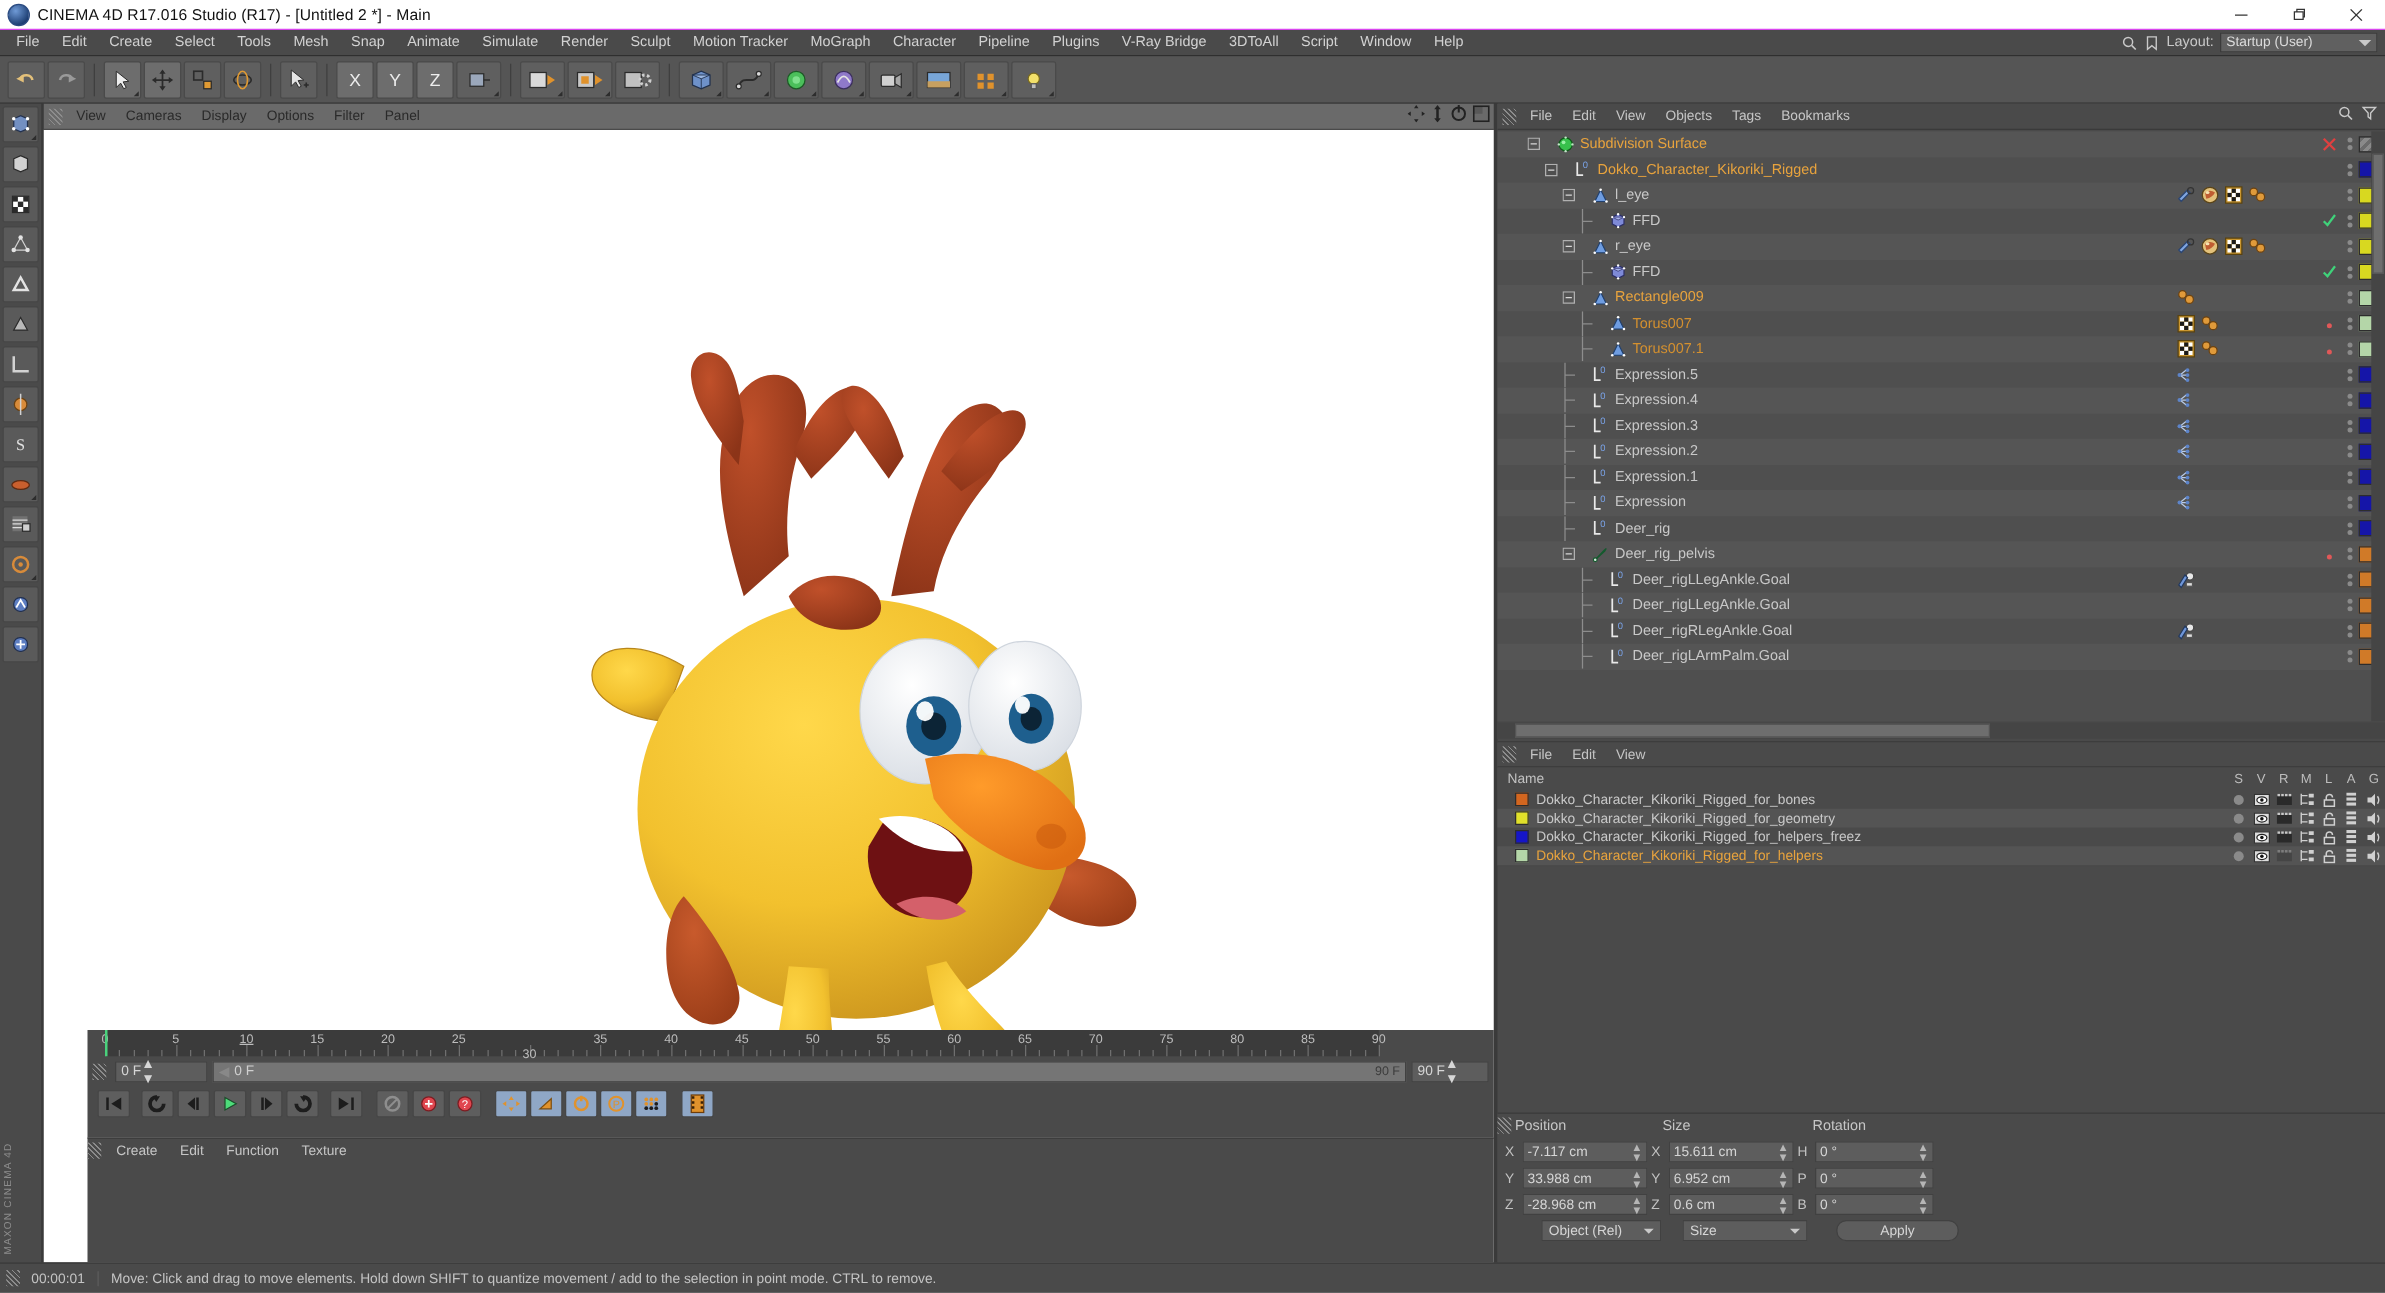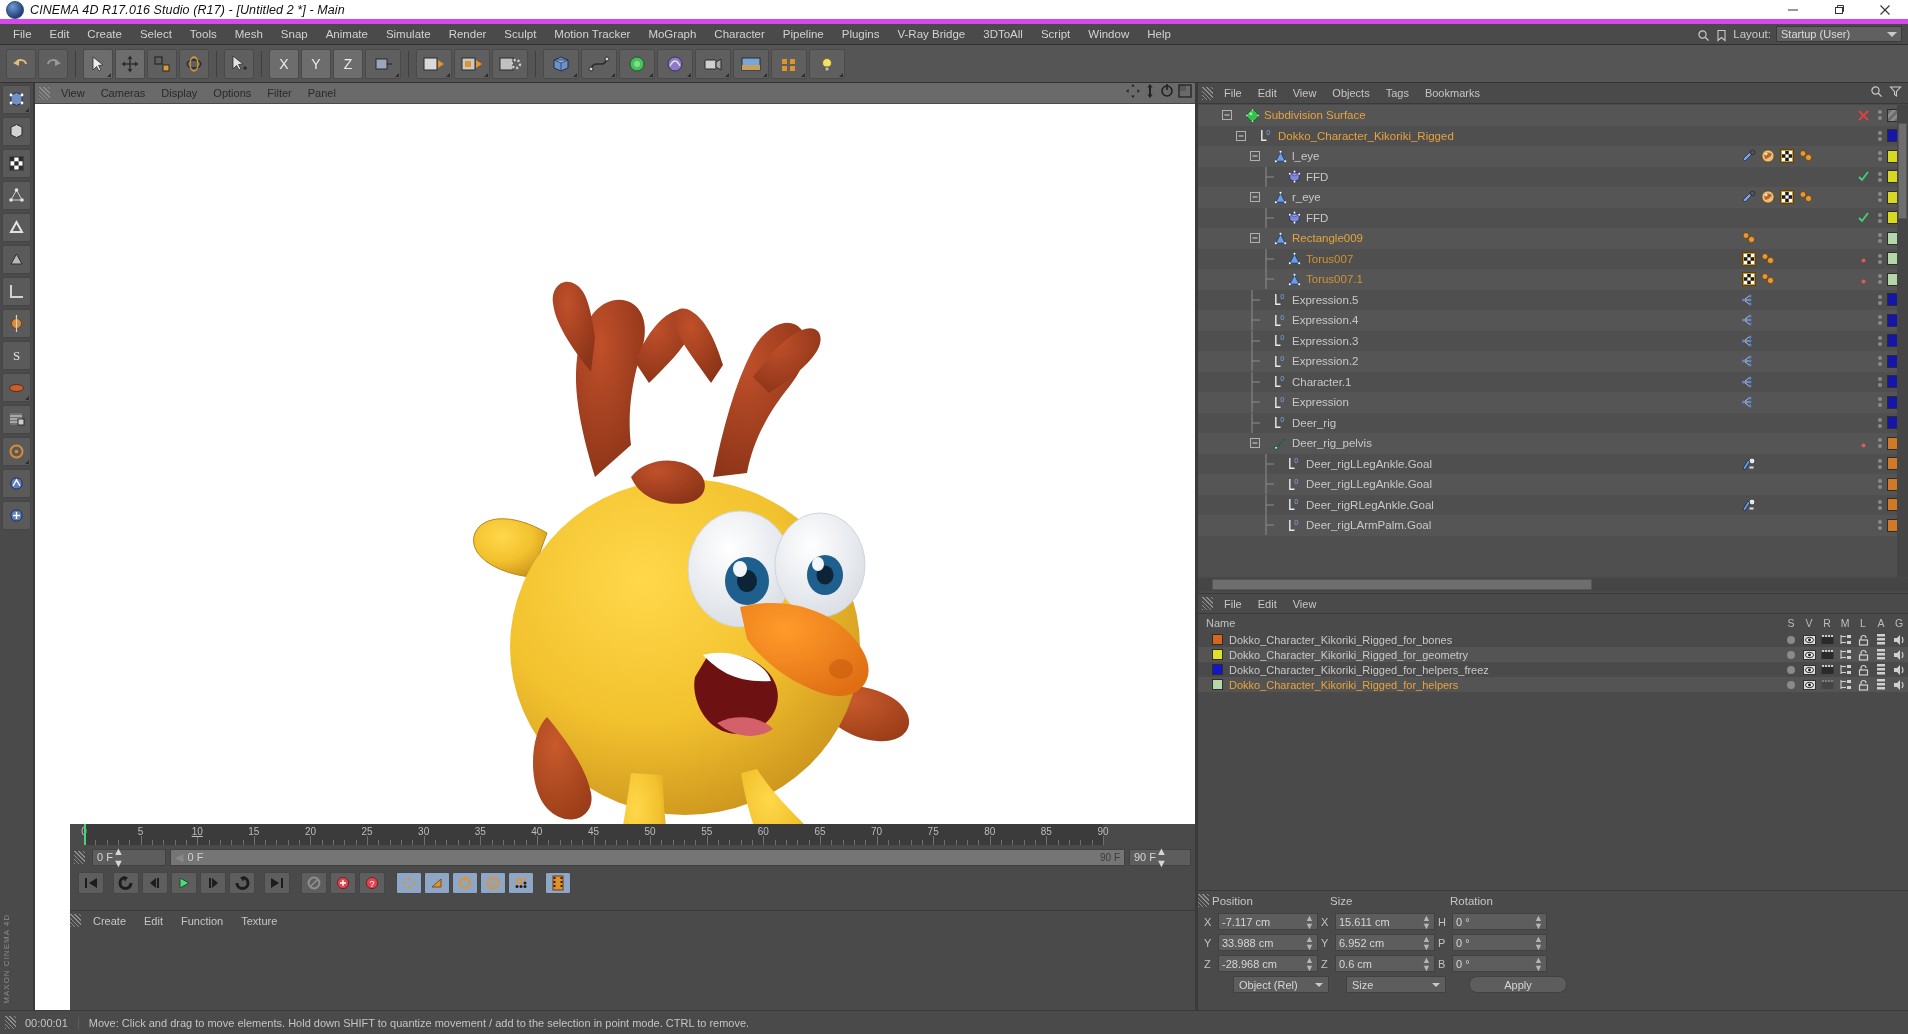--- a/index.html
+++ b/index.html
@@ -2,21 +2,21 @@
 <html><head>
 <meta charset="utf-8">
 <style>
   * { box-sizing: border-box; margin:0; padding:0; }
   html,body { width:1908px; height:1034px; overflow:hidden; background:#3a3a3a;
     font-family:"Liberation Sans", sans-serif; }
   body { position:relative; }
 
   
   .titlebar { height:24px; background:#ffffff; display:flex; align-items:center;
-      border-bottom:5px solid #d946ef;font-style:italic; }
+      border-bottom:1px solid #d946ef; }
   .titlebar .tb-icon { width:18px; height:18px; margin:0 6px 0 6px; border-radius:50%;
       background:radial-gradient(circle at 35% 30%, #6f9ad6, #1b3c70 75%); border:1px solid #2a4a80; }
   .titlebar .tb-text { font-size:12.5px; color:#111; letter-spacing:0.1px; }
   .win-btns { margin-left:auto; display:flex; height:100%; }
   .win-btn { width:46px; height:100%; display:flex; align-items:center; justify-content:center;
       color:#333; font-size:13px; }
   .win-btn svg { display:block; }
 
   
   .menubar { height:21px; background:#4a4a4a; display:flex; align-items:center;
@@ -716,21 +716,21 @@
           <div class="tick" style="left: 96.6667%; height: 5px;"></div>
           <div class="tick" style="left: 97.7778%; height: 5px;"></div>
           <div class="tick" style="left: 98.8889%; height: 5px;"></div>
           <div class="tick" style="left: 100%; height: 9px;"></div>
           <div class="num" style="left: 0%;">0</div>
           <div class="num" style="left: 5.55556%;">5</div>
           <div class="num" style="left: 11.1111%; text-decoration: underline;">10</div>
           <div class="num" style="left: 16.6667%;">15</div>
           <div class="num" style="left: 22.2222%;">20</div>
           <div class="num" style="left: 27.7778%;">25</div>
-          <div class="num" style="left: 33.3333%;">30</div>
+          <div class="num" style="left: 33.3333%; margin-top: 12px;">30</div>
           <div class="num" style="left: 38.8889%;">35</div>
           <div class="num" style="left: 44.4444%;">40</div>
           <div class="num" style="left: 50%;">45</div>
           <div class="num" style="left: 55.5556%;">50</div>
           <div class="num" style="left: 61.1111%;">55</div>
           <div class="num" style="left: 66.6667%;">60</div>
           <div class="num" style="left: 72.2222%;">65</div>
           <div class="num" style="left: 77.7778%;">70</div>
           <div class="num" style="left: 83.3333%;">75</div>
           <div class="num" style="left: 88.8889%; text-align: center;">80</div>
@@ -1470,21 +1470,21 @@
                   <line x1="2" y1="0" x2="2" y2="20" stroke="#8d8d8d" stroke-width="1"></line>
                   <line x1="2" y1="10" x2="10" y2="10" stroke="#8d8d8d" stroke-width="1"></line>
                 </svg>
               </span>
               <span class="o-ico">
                 <svg width="15" height="15" viewBox="0 0 16 16">
                   <path d="M3 2 V13 H8" fill="none" stroke="#e9e9e9" stroke-width="1.5"></path>
                   <text x="10" y="7" font-size="8" font-family="Liberation Sans" text-anchor="middle" fill="#7aa3e8">0</text>
                 </svg>
               </span>
-              <span class="o-name">Character.1</span>
+              <span class="o-name">Expression.1</span>
               <span class="o-cols">
                 <span class="o-tags">
                   <span class="tagico"><svg width="16" height="16" viewBox="0 0 16 16">
                       <g stroke="#b9cbe8" stroke-width="1" fill="none">
                         <line x1="3" y1="8" x2="8" y2="4"></line>
                         <line x1="3" y1="8" x2="8" y2="8"></line>
                         <line x1="3" y1="8" x2="8" y2="12"></line>
                       </g>
                       <g fill="#5d84c9">
                         <circle cx="2.6" cy="8" r="1.6"></circle>

